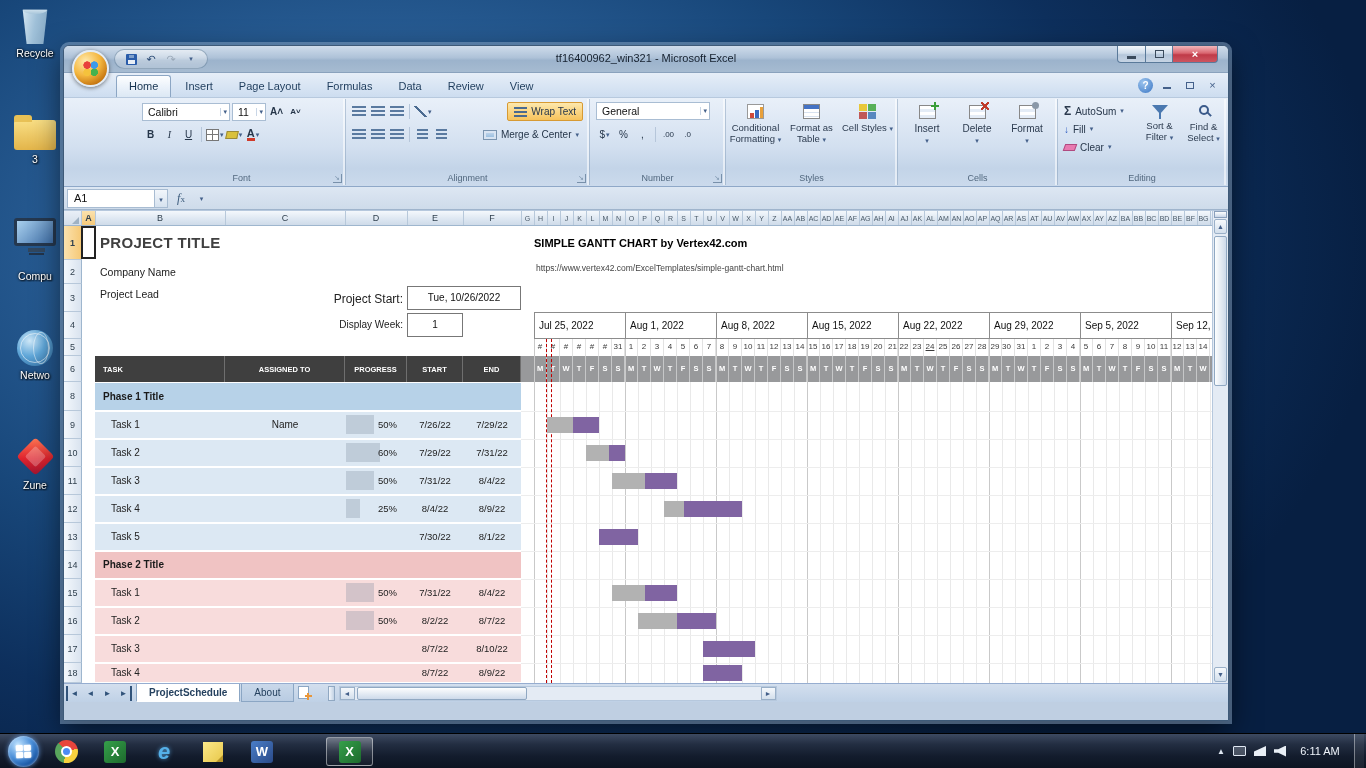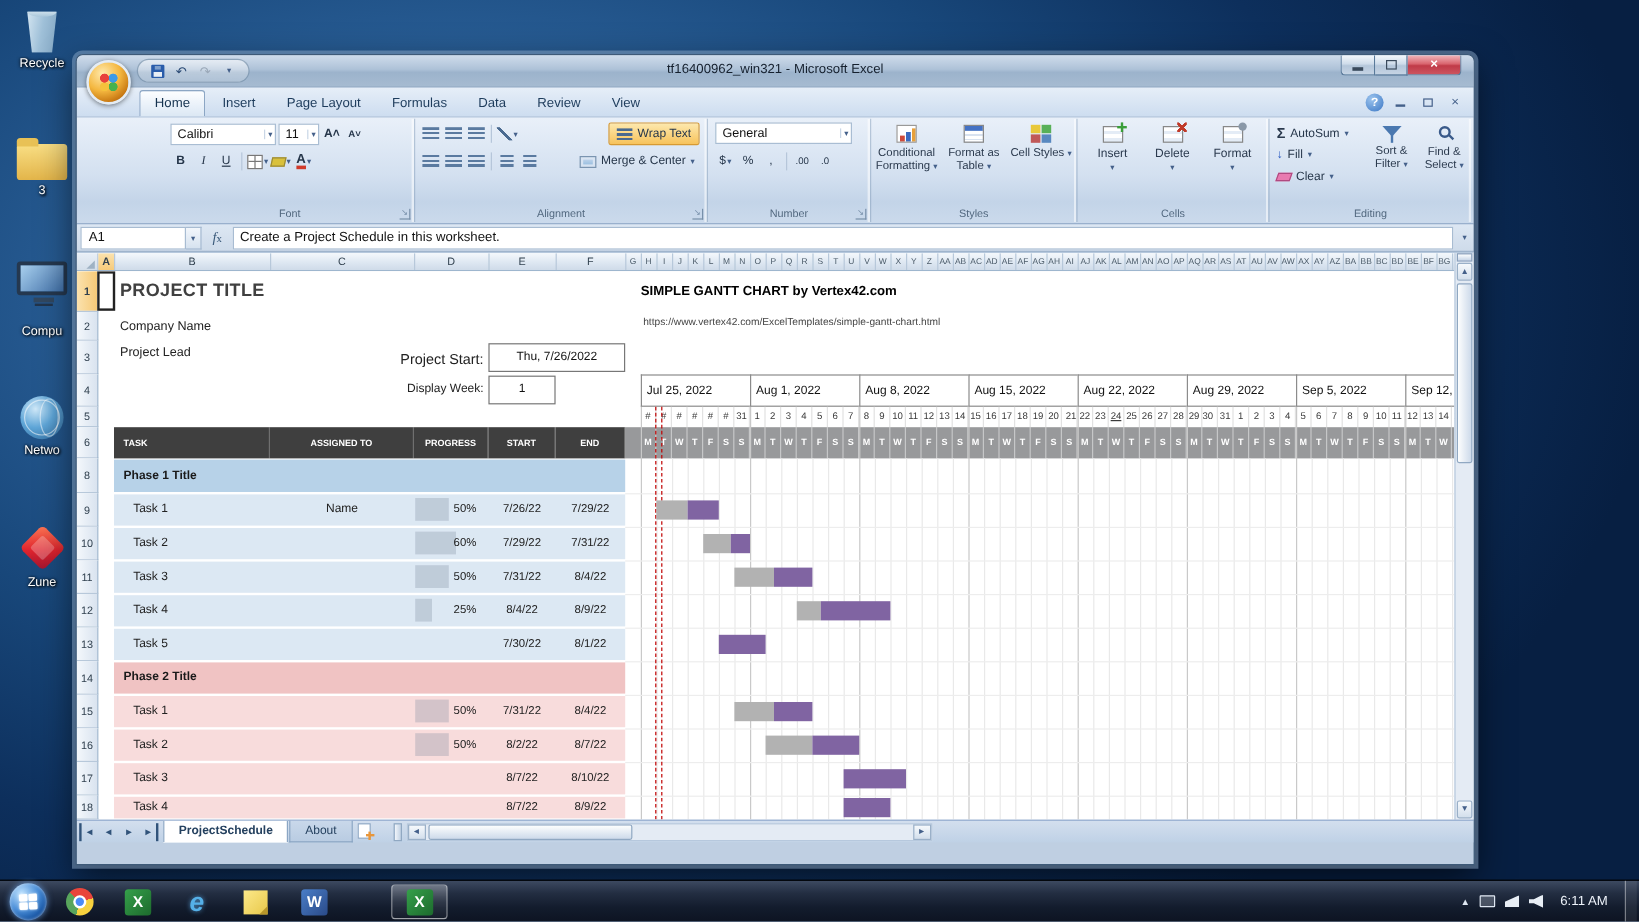--- a/index.html
+++ b/index.html
@@ -461,21 +461,20 @@
         <span>Find &amp; Select</span> <span class="dd">▾</span>
       </div>
       <div class="rglabel"><span>Editing</span></div>
     </div>
   </div>
 
   <div class="fbar">
     <div class="namebox"><span>A1</span></div>
     <div class="nb-dd">▾</div>
     <div class="fx"><i>f</i><span style="font-size:9px">x</span></div>
-    <div class="finput"><span>Create a Project Schedule in this worksheet.</span></div>
     <div class="fexp">▾</div>
   </div>
 
   <div class="sheetwrap">
     <div class="colhdr">
         <div class="ch corner" style="left: 0px; width: 18px;"></div>
         <div class="ch sel" style="left: 18px; width: 14px;">A</div>
         <div class="ch" style="left: 31px; width: 131px;">B</div>
         <div class="ch" style="left: 161px; width: 121px;">C</div>
         <div class="ch" style="left: 281px; width: 63px;">D</div>
@@ -804,21 +803,21 @@
         <div class="abs" style="left: 31px; top: 438px; width: 426px; height: 18px; background: rgb(248, 220, 220);"></div>
         <div class="abs" style="left: 47px; top: 437px; height: 20px; line-height: 20px; font-size: 10px; color: rgb(34, 34, 34);">Task 4</div>
         <div class="abs" style="left: 343px; top: 437px; width: 56px; height: 20px; line-height: 20px; font-size: 9.5px; color: rgb(34, 34, 34); text-align: center;">8/7/22</div>
         <div class="abs" style="left: 399px; top: 437px; width: 58px; height: 20px; line-height: 20px; font-size: 9.5px; color: rgb(34, 34, 34); text-align: center;">8/9/22</div>
         <div class="abs" style="left: 639px; top: 439px; width: 39px; height: 16px; background: rgb(128, 100, 162);"></div>
         <div class="abs" style="left: 17px; top: 0px; width: 15px; height: 33px; border: 2px solid rgb(34, 34, 34); background: rgb(255, 255, 255);"></div>
         <div class="abs" style="left: 36px; top: 0px; height: 34px; line-height: 34px; font-size: 15px; font-weight: 700; color: rgb(64, 64, 64); letter-spacing: 0.3px;">PROJECT TITLE</div>
         <div class="abs" style="left: 36px; top: 34px; height: 24px; line-height: 24px; font-size: 10.5px; color: rgb(34, 34, 34);">Company Name</div>
         <div class="abs" style="left: 36px; top: 58px; height: 20px; line-height: 20px; font-size: 10.5px; color: rgb(34, 34, 34);">Project Lead</div>
         <div class="abs" style="left: 251px; top: 62px; width: 88px; height: 22px; line-height: 22px; font-size: 12px; color: rgb(34, 34, 34); text-align: right;">Project Start:</div>
-        <div class="abs" style="left: 343px; top: 60px; width: 114px; height: 24px; line-height: 22px; font-size: 10px; color: rgb(17, 17, 17); text-align: center; background: rgb(255, 255, 255); border: 1px solid rgb(119, 119, 119);">Thu, 7/26/2022</div>
+        <div class="abs" style="left: 343px; top: 60px; width: 114px; height: 24px; line-height: 22px; font-size: 10px; color: rgb(17, 17, 17); text-align: center; background: rgb(255, 255, 255); border: 1px solid rgb(119, 119, 119);">Tue, 10/26/2022</div>
         <div class="abs" style="left: 251px; top: 88px; width: 88px; height: 22px; line-height: 22px; font-size: 10px; color: rgb(34, 34, 34); text-align: right;">Display Week:</div>
         <div class="abs" style="left: 343px; top: 87px; width: 56px; height: 24px; line-height: 22px; font-size: 10px; color: rgb(17, 17, 17); text-align: center; background: rgb(255, 255, 255); border: 1px solid rgb(119, 119, 119);">1</div>
         <div class="abs" style="left: 470px; top: 11px; font-size: 11px; font-weight: 700; color: rgb(0, 0, 0); white-space: nowrap;">SIMPLE GANTT CHART by Vertex42.com</div>
         <div class="abs" style="left: 472px; top: 37px; font-size: 8.5px; color: rgb(68, 68, 68); white-space: nowrap;">https://www.vertex42.com/ExcelTemplates/simple-gantt-chart.html</div>
       </div>
     <div class="vscroll">
       <div class="vs-split"></div>
       <div class="vs-btn up">▲</div>
       <div class="vs-thumb"></div>
       <div class="vs-btn down">▼</div>

